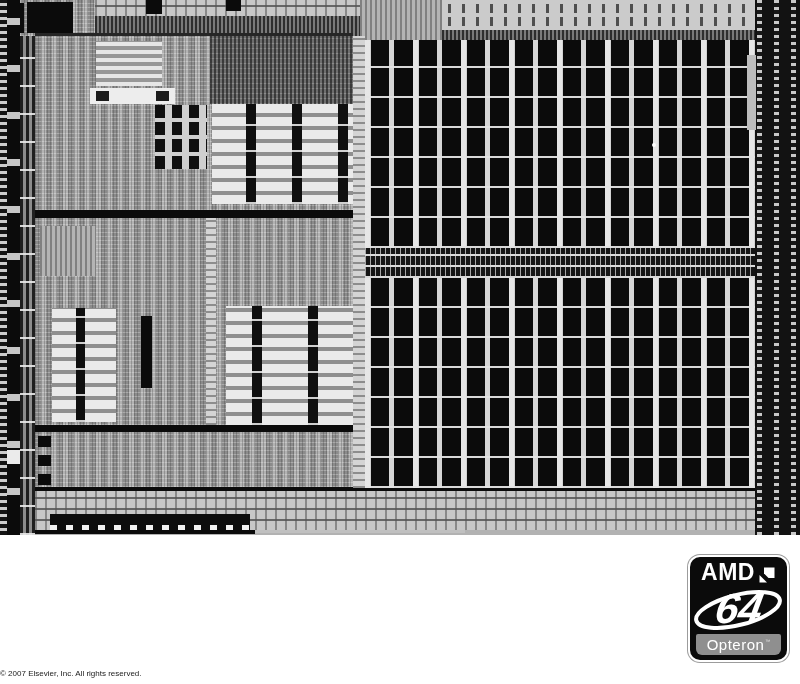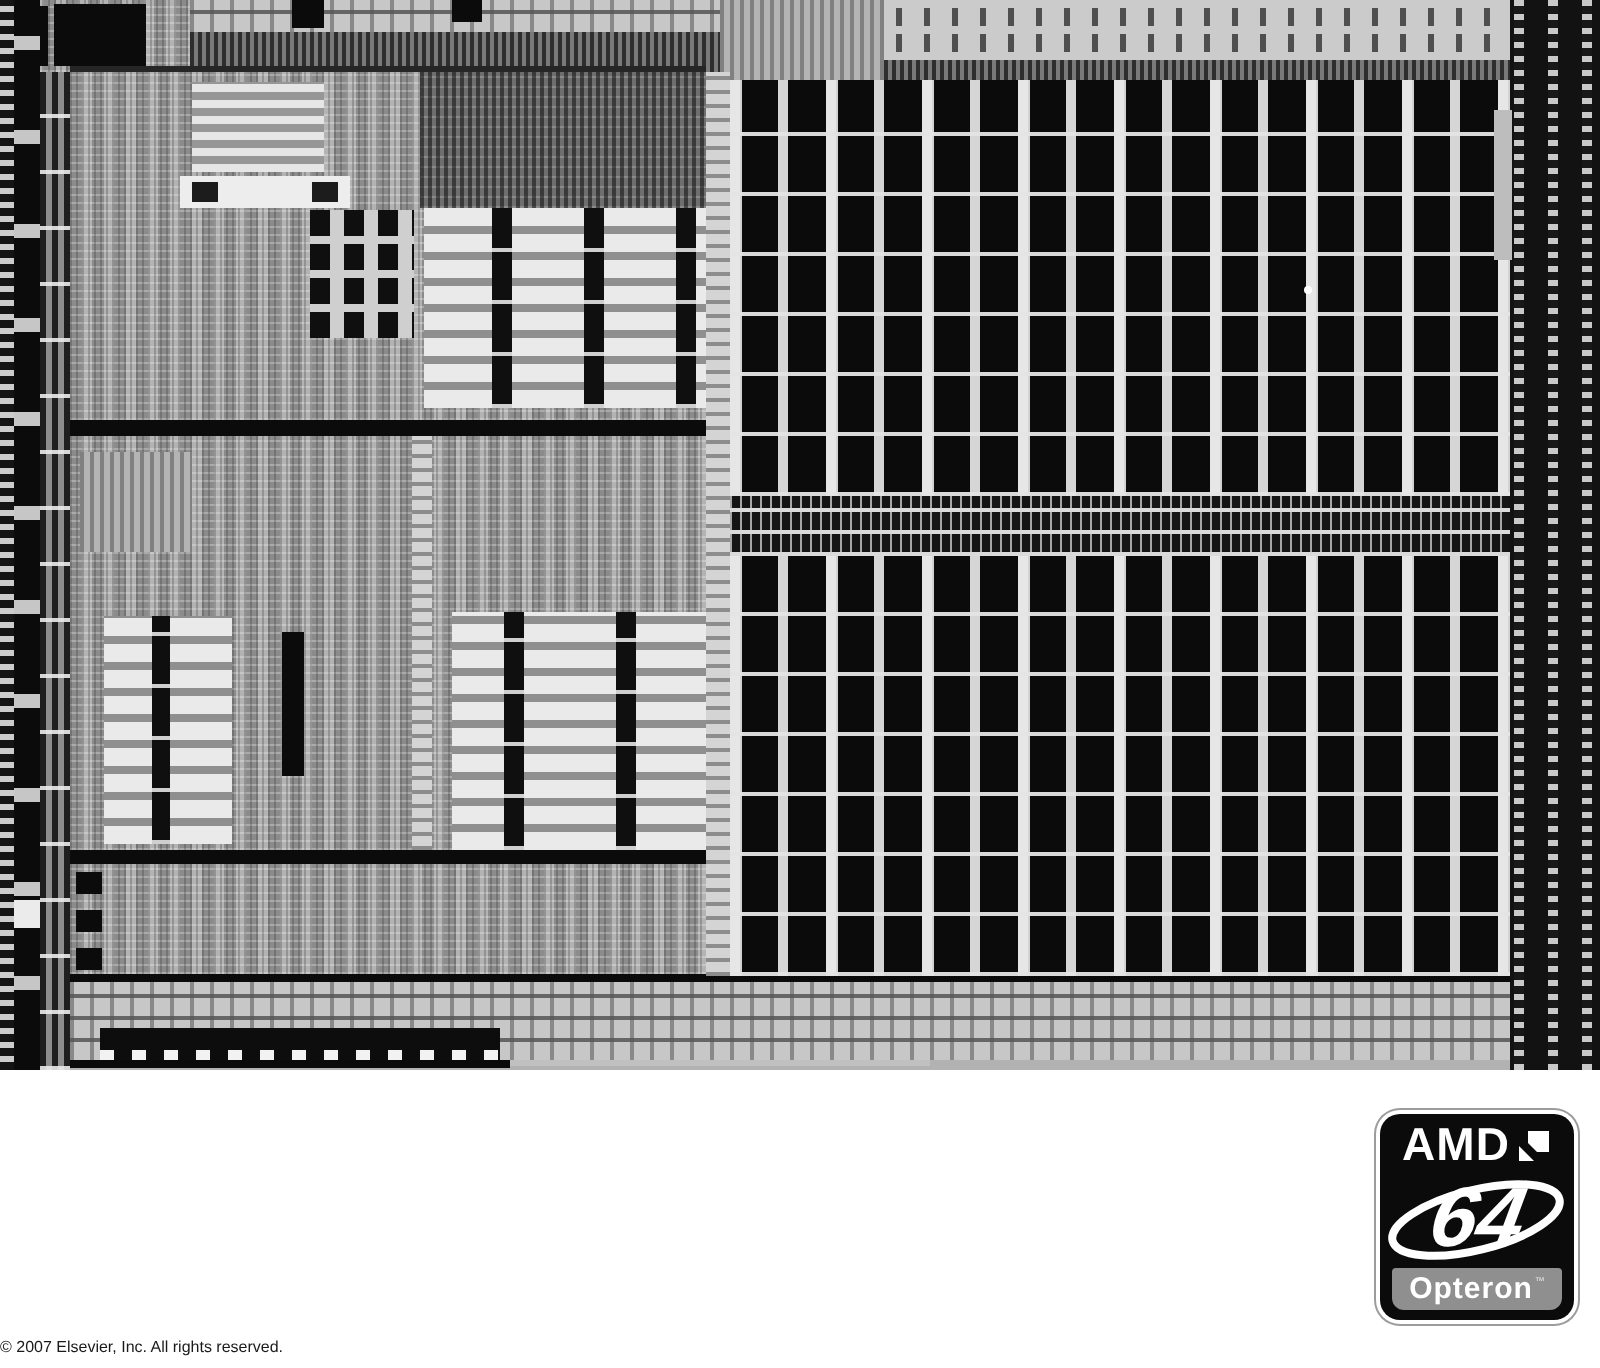--- a/index.html
+++ b/index.html
@@ -54,28 +54,28 @@
   .black{background:var(--die-black,#0b0b0b);}
   .dash-bar{background-color:#0d0d0d;background-image:repeating-linear-gradient(90deg,#f2f2f2 0 7px,transparent 7px 16px);
     background-size:100% 5px;background-position:0 100%;background-repeat:no-repeat;}
   .white-chip{background:#ebebeb;}
   .white-bar{background:#ededed;}
   .dot{background:#ffffff;border-radius:50%;}
   
   .badge{left:690px;top:557px;width:97px;height:103px;border-radius:10px;
     background:var(--badge-bg,#0b0b0b);
     box-shadow:0 0 0 2px var(--badge-border,#ffffff),0 0 0 3px var(--badge-outline,#9c9c9c);}
-  .badge-top{position:absolute;left:0;right:0;top:4px;display:flex;align-items:center;justify-content:center;gap:3px;}
+  .badge-top{position:absolute;left:0;right:0;top:4px;display:flex;align-items:flex-end;justify-content:center;gap:3px;}
   .badge-brand{color:var(--badge-text,#fff);font-size:23px;font-weight:bold;letter-spacing:.5px;line-height:1;}
   .badge-mid{position:absolute;left:1px;top:28px;width:95px;height:50px;}
   .badge-num{position:absolute;left:50%;top:50%;transform:translate(-50%,-52%) skewX(-10deg);
     color:var(--badge-text,#fff);font-size:42px;font-weight:bold;font-style:italic;line-height:1;}
   .badge-bar{position:absolute;left:6px;right:6px;bottom:5px;height:21px;border-radius:2px 2px 6px 6px;
     background:var(--badge-bar,#8f8f8f);display:flex;align-items:center;justify-content:center;}
-  .badge-product{color:var(--badge-text,#fff);font-size:15px;font-weight:bold;letter-spacing:.5px;line-height:1;}
+  .badge-product{color:var(--badge-text,#fff);font-size:15px;font-weight:normal;letter-spacing:.5px;line-height:1;}
   .badge-tm{color:#e5e5e5;font-size:5px;margin:-8px 0 0 1px;}
   
   .copyright{left:0;top:669px;width:772px;text-align:left;font-size:8px;
     color:var(--caption-text,#1a1a1a);}
 </style>
 </head>
 <body>
 
 <div class="r die">
 

